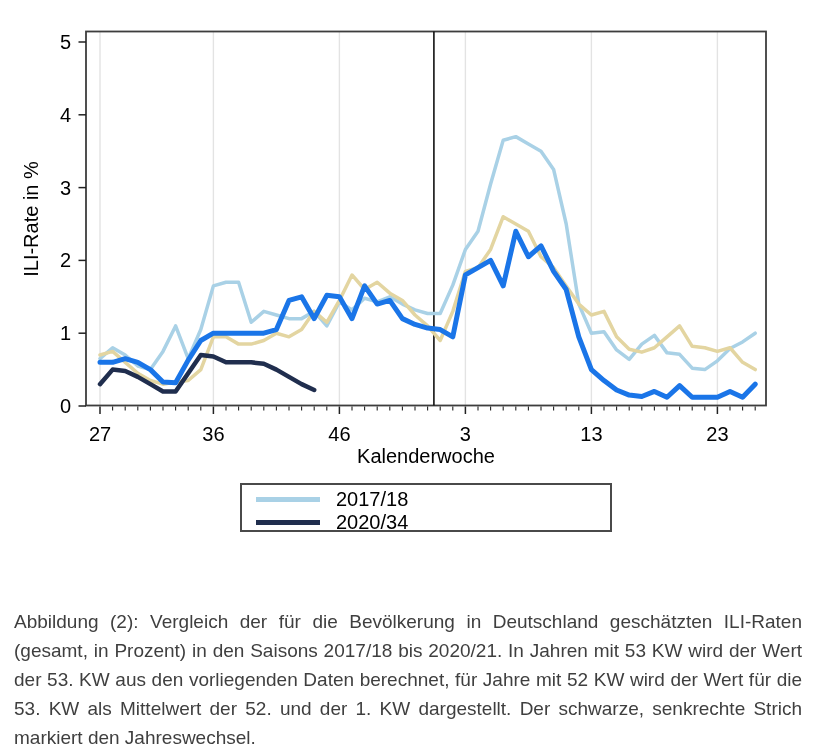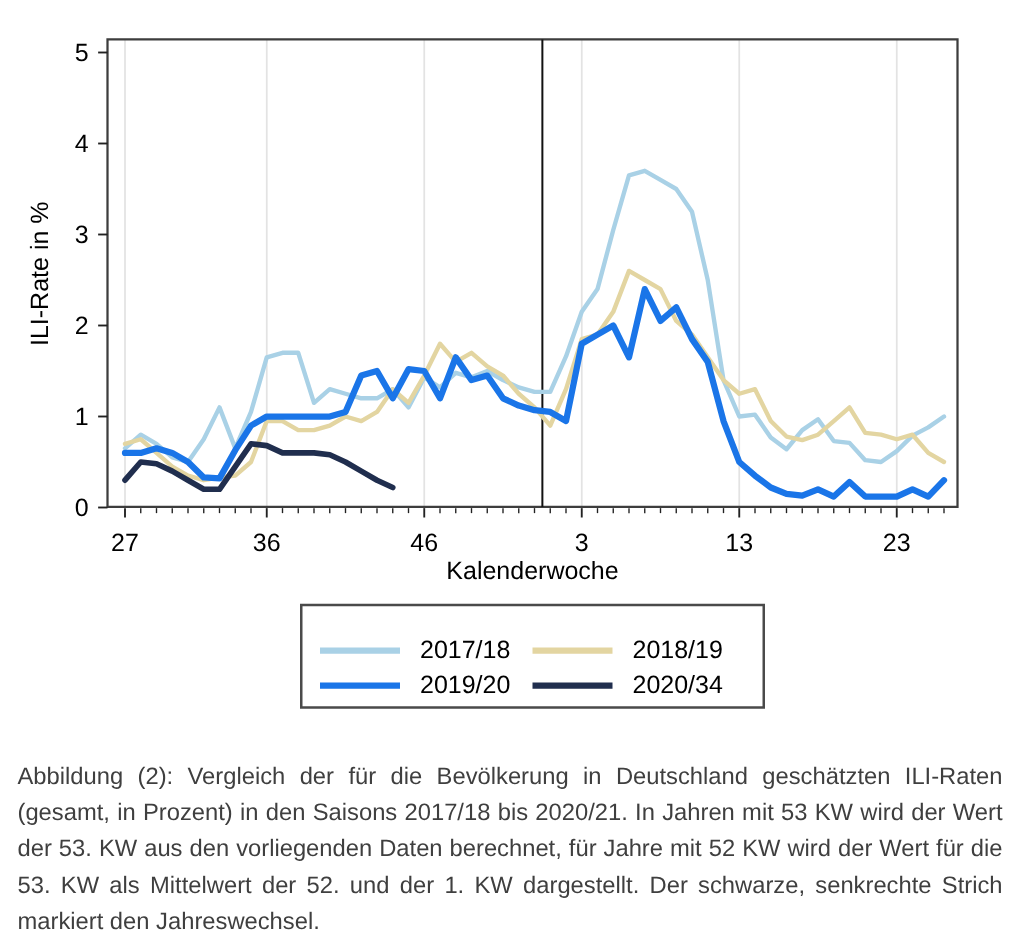--- a/index.html
+++ b/index.html
@@ -2,23 +2,23 @@
 <html><head>
 <meta charset="utf-8">
 <style>
   html,body{margin:0;padding:0;background:#fff;}
   .figure{
     position:relative;width:815px;height:749px;background:#fff;overflow:hidden;
     font-family:"Liberation Sans","DejaVu Sans",sans-serif;
   }
   svg text{font-family:"Liberation Sans","DejaVu Sans",sans-serif;fill:#000;}
   .legend{
-    position:absolute;left:240px;top:483px;width:372px;height:84px;
+    position:absolute;left:240px;top:483px;width:372px;height:49px;
     border:2px solid #4a4a4a;box-sizing:border-box;background:#fff;
-    display:flex;flex-direction:column;justify-content:flex-end;
+    display:flex;flex-direction:column;justify-content:flex-start;
     padding:3px 14px;
   }
   .legend-row{display:flex;align-items:center;height:28px;}
   .legend-item{display:flex;align-items:center;width:50%;}
   .swatch{width:64px;height:5px;margin-right:16px;flex:none;background:#999;}
   .legend-label{font-size:20px;color:#000;white-space:nowrap;}
   .caption{
     position:absolute;left:14px;top:588px;width:788px;
     font-size:19px;line-height:29px;color:#3f3f3f;text-align:justify;
   }
@@ -116,30 +116,22 @@
       <text id="y-axis-title" transform="rotate(-90 38 219)" x="38" y="219" text-anchor="middle" font-size="20">ILI-Rate in %</text>
     <text x="426" y="463" text-anchor="middle" font-size="20">Kalenderwoche</text>
   </svg>
 
   <div class="legend">
     <div class="legend-row">
       <div class="legend-item">
         <div class="swatch" style="background: rgb(169, 209, 230);"></div>
         <div class="legend-label">2017/18</div>
       </div>
-      <div class="legend-item">
-        <div class="swatch" style="background: rgb(227, 213, 161);"></div>
-        <div class="legend-label">2018/19</div>
-      </div>
     </div>
     <div class="legend-row">
-      <div class="legend-item">
-        <div class="swatch" style="background: rgb(26, 117, 232);"></div>
-        <div class="legend-label">2019/20</div>
-      </div>
       <div class="legend-item">
         <div class="swatch" style="background: rgb(32, 46, 78);"></div>
         <div class="legend-label">2020/34</div>
       </div>
     </div>
   </div>
 
   <p class="caption">Abbildung (2): Vergleich der für die Bevölkerung in Deutschland geschätzten ILI-Raten (gesamt, in Prozent) in den Saisons 2017/18 bis 2020/21. In Jahren mit 53 KW wird der Wert der 53. KW aus den vorliegenden Daten berechnet, für Jahre mit 52 KW wird der Wert für die 53. KW als Mittelwert der 52. und der 1. KW dargestellt. Der schwarze, senkrechte Strich markiert den Jahreswechsel.</p>
 
 </div>

